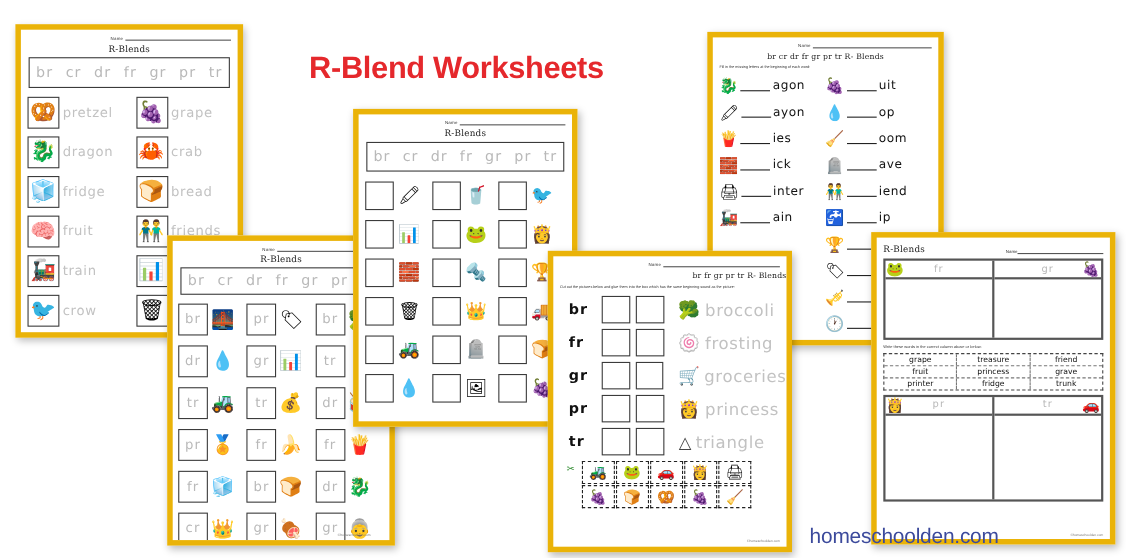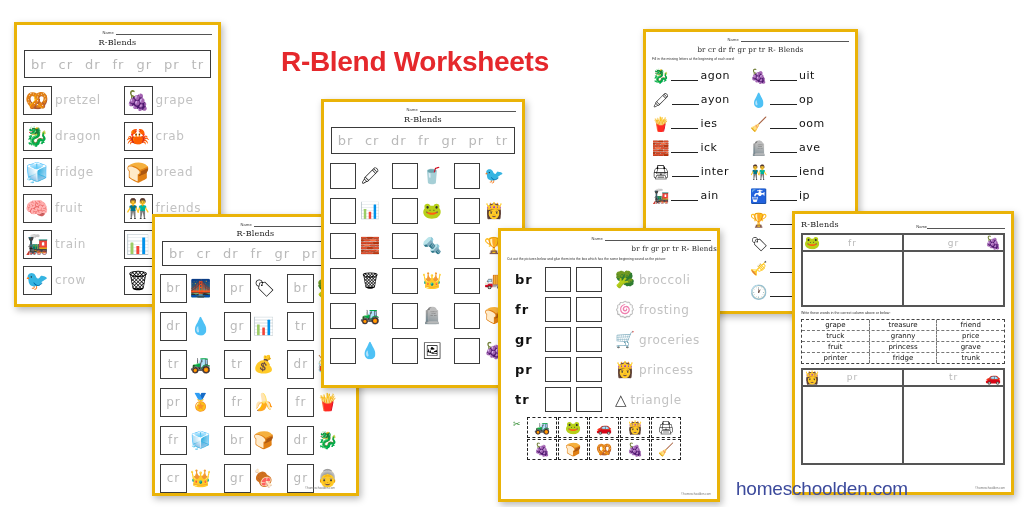--- a/index.html
+++ b/index.html
@@ -10,21 +10,21 @@
     font-family:"Liberation Sans", sans-serif;
     position:relative;
     overflow:hidden;
   }
   #stage { position:absolute; inset:0; }
 
   
   .sheet {
     position:absolute;
     background:#ffffff;
-    border:3px solid #eab308;
+    border:5px solid #eab308;
     box-shadow:2px 3px 7px rgba(0,0,0,.28);
     overflow:hidden;
   }
   .name-line {
     display:flex; align-items:flex-end; justify-content:flex-end;
     gap:2px; padding:0 6px;
   }
   .name-line .lbl { font-size:4px; color:#333; letter-spacing:.2px; }
   .name-line .rule { border-bottom:1px solid #555; }
 
@@ -104,21 +104,21 @@
 
   
   #sheet4 { left:498px; top:228px; width:222px; height:274px; }
   #sheet4 .prow { display:flex; align-items:center; height:30px; padding-left:14px; }
   #sheet4 .blend-lbl {
     width:30px; font-size:13px; font-weight:bold; color:#111;
     font-family:"DejaVu Sans", sans-serif; letter-spacing:1px;
   }
   #sheet4 .box-empty { width:26px; height:25px; margin-right:5px; }
   #sheet4 .pw { display:flex; align-items:center; margin-left:8px; }
-  #sheet4 .pw .trace-word { font-size:12px; margin-left:4px; }
+  #sheet4 .pw .trace-word { font-size:15px; margin-left:4px; }
   #sheet4 .cutstrip { margin:2px 0 0 26px; }
   #sheet4 .crow { display:flex; }
   #sheet4 .cbox {
     width:30px; height:21px; border:1.3px dashed #222;
     display:flex; align-items:center; justify-content:center;
     margin:0 1px 1px 0; background:#fff;
   }
 
   
   #sheet5 { left:643px; top:29px; width:215px; height:285px; }
@@ -728,25 +728,20 @@
       </div>
     </div>
     <div class="instr" style="font-size:3.6px; margin-top:4px;">Write these words in the correct column above or below:</div>
     <div class="wl">
       <div class="wl-row">
         <span class="wl-cell">grape</span>
         <span class="wl-cell">treasure</span>
         <span class="wl-cell">friend</span>
       </div>
       <div class="wl-row">
-        <span class="wl-cell">truck</span>
-        <span class="wl-cell">granny</span>
-        <span class="wl-cell">price</span>
-      </div>
-      <div class="wl-row">
         <span class="wl-cell">fruit</span>
         <span class="wl-cell">princess</span>
         <span class="wl-cell">grave</span>
       </div>
       <div class="wl-row">
         <span class="wl-cell">printer</span>
         <span class="wl-cell">fridge</span>
         <span class="wl-cell">trunk</span>
       </div>
     </div>

